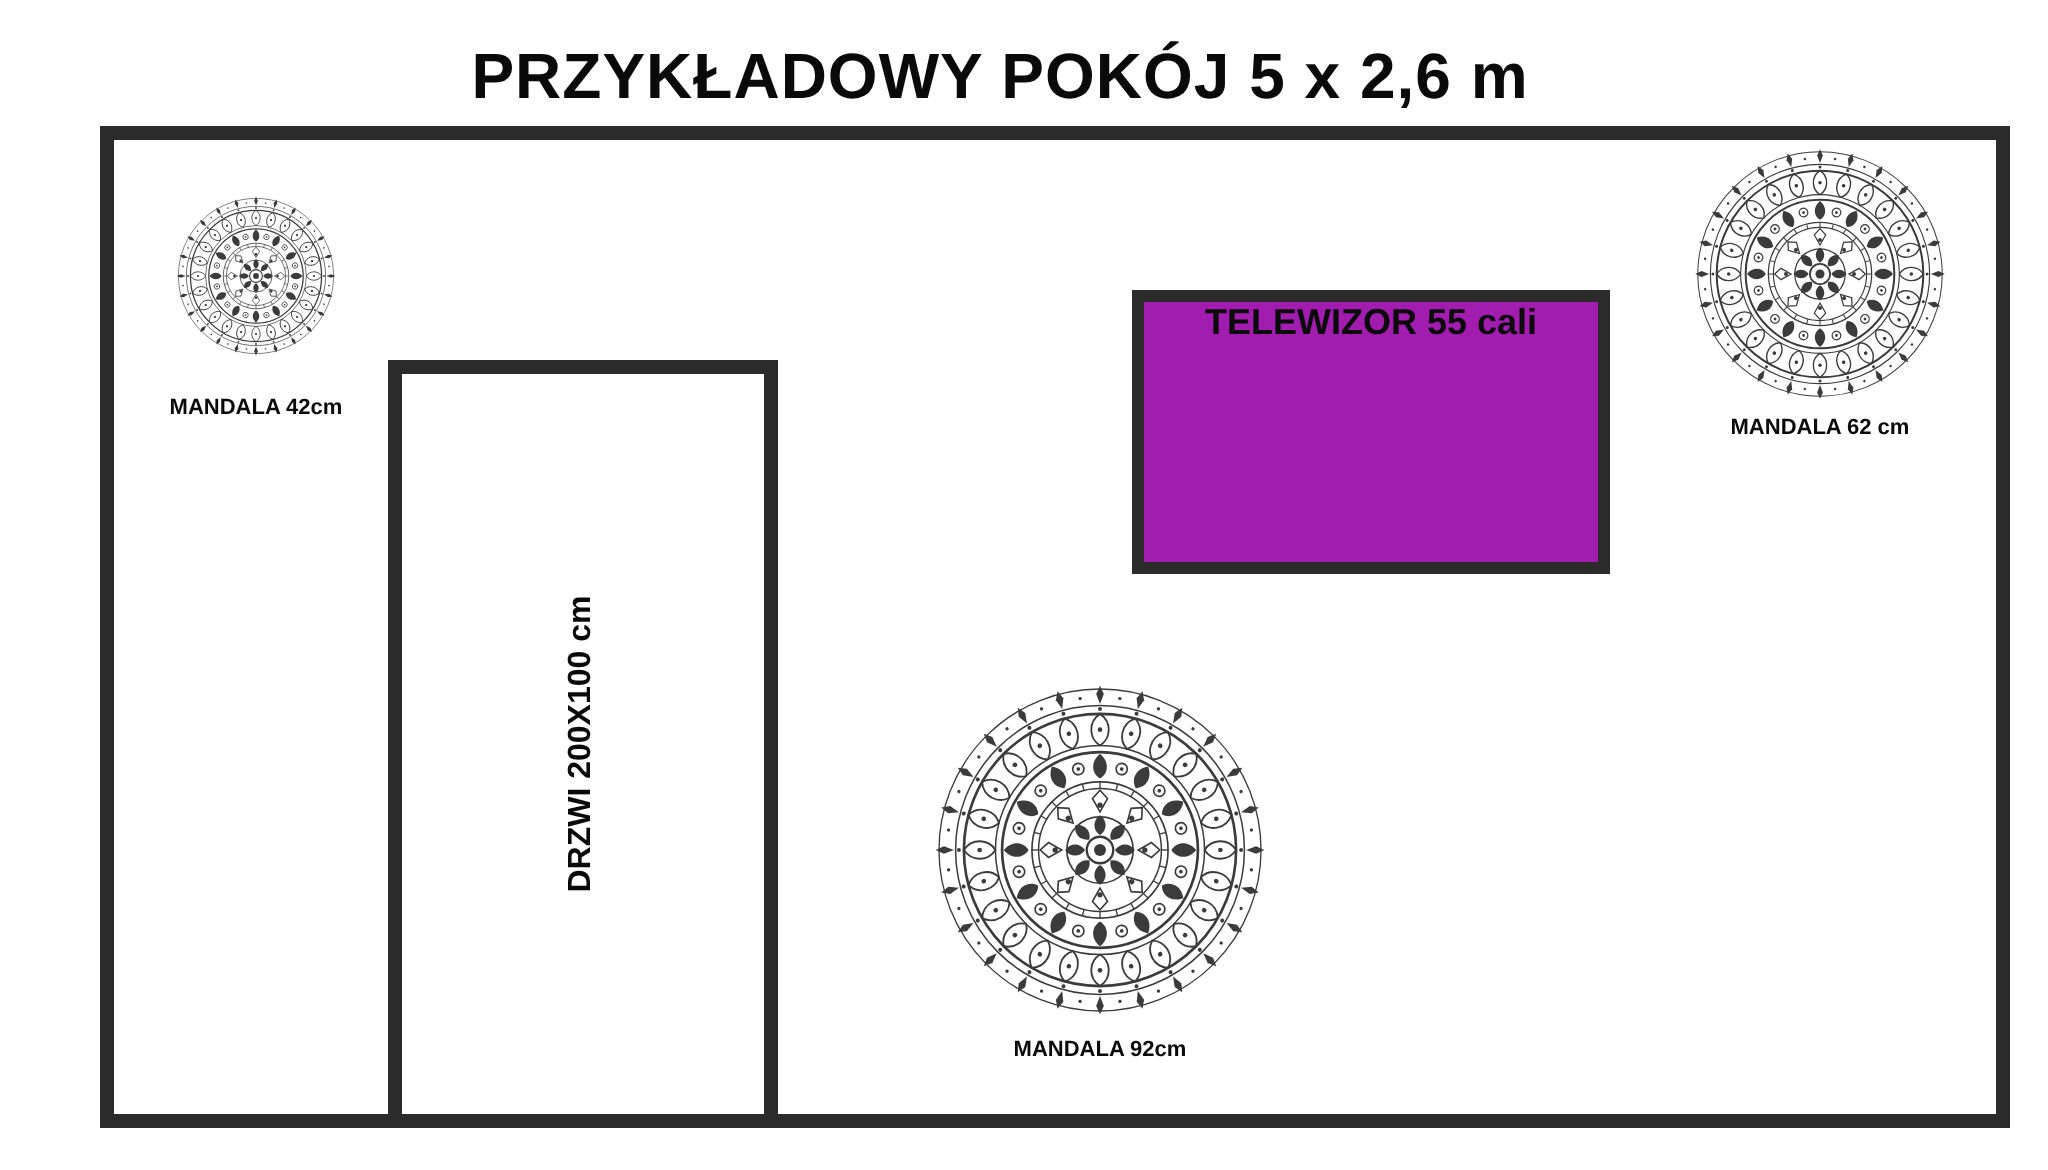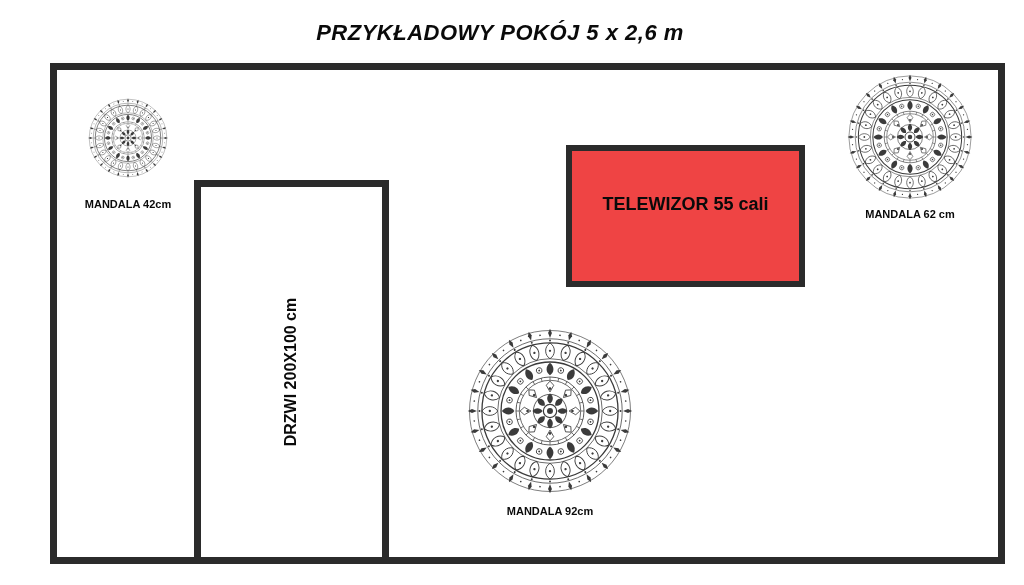--- a/index.html
+++ b/index.html
@@ -8,25 +8,24 @@
     width:1024px;height:585px;
     background:var(--bg,#ffffff);
     font-family:"Liberation Sans",sans-serif;
     overflow:hidden;
     color:var(--ink,#000);
   }
   .title{
     position:absolute;
     left:0;top:20px;width:1000px;
     text-align:center;
-    font-size:22px;
+    font-size:32px;
     font-weight:bold;
     letter-spacing:.5px;
     color:#0a0a0a;
-    font-style:italic;
   }
   .room{
     position:absolute;
     left:50px;top:63px;
     width:955px;height:501px;
     border:7px solid var(--wall,#2b2b2b);
     box-sizing:border-box;
     background:transparent;
   }
   .door{
@@ -45,23 +44,22 @@
     font-weight:bold;
     white-space:nowrap;
     color:#0a0a0a;
   }
   .tv{
     position:absolute;
     left:566px;top:145px;
     width:239px;height:142px;
     border:6px solid var(--wall,#2b2b2b);
     box-sizing:border-box;
-    background:#ef4444;
+    background:#a21caf;
     display:flex;
-    align-items:center;
     justify-content:center;
     padding-bottom:24px;
   }
   .tv-label{
     font-size:18px;
     font-weight:bold;
     color:#0a0a0a;
     white-space:nowrap;
   }
   .mandala{
@@ -75,21 +73,21 @@
   .mandala-label{
     font-size:11px;
     font-weight:bold;
     color:#0a0a0a;
     white-space:nowrap;
   }
   #mandala-42{left:28px;top:98px;}
   #mandala-42 .mandala-label{margin-top:20px;}
   #mandala-62{left:810px;top:74px;justify-content:flex-end;}
   #mandala-62 .mandala-label{margin-top:8px;}
-  #mandala-92{left:450px;top:328px;align-items:center;}
+  #mandala-92{left:450px;top:342px;align-items:center;}
   #mandala-92 .mandala-label{margin-top:11px;}
 </style>
 </head>
 <body>
 
 <div class="canvas" style="--wall: #2b2b2b; --bg: #ffffff; --ink: #000000;">
 
   <div class="title">PRZYKŁADOWY POKÓJ 5 x 2,6 m</div>
 
   <div class="room"></div>

